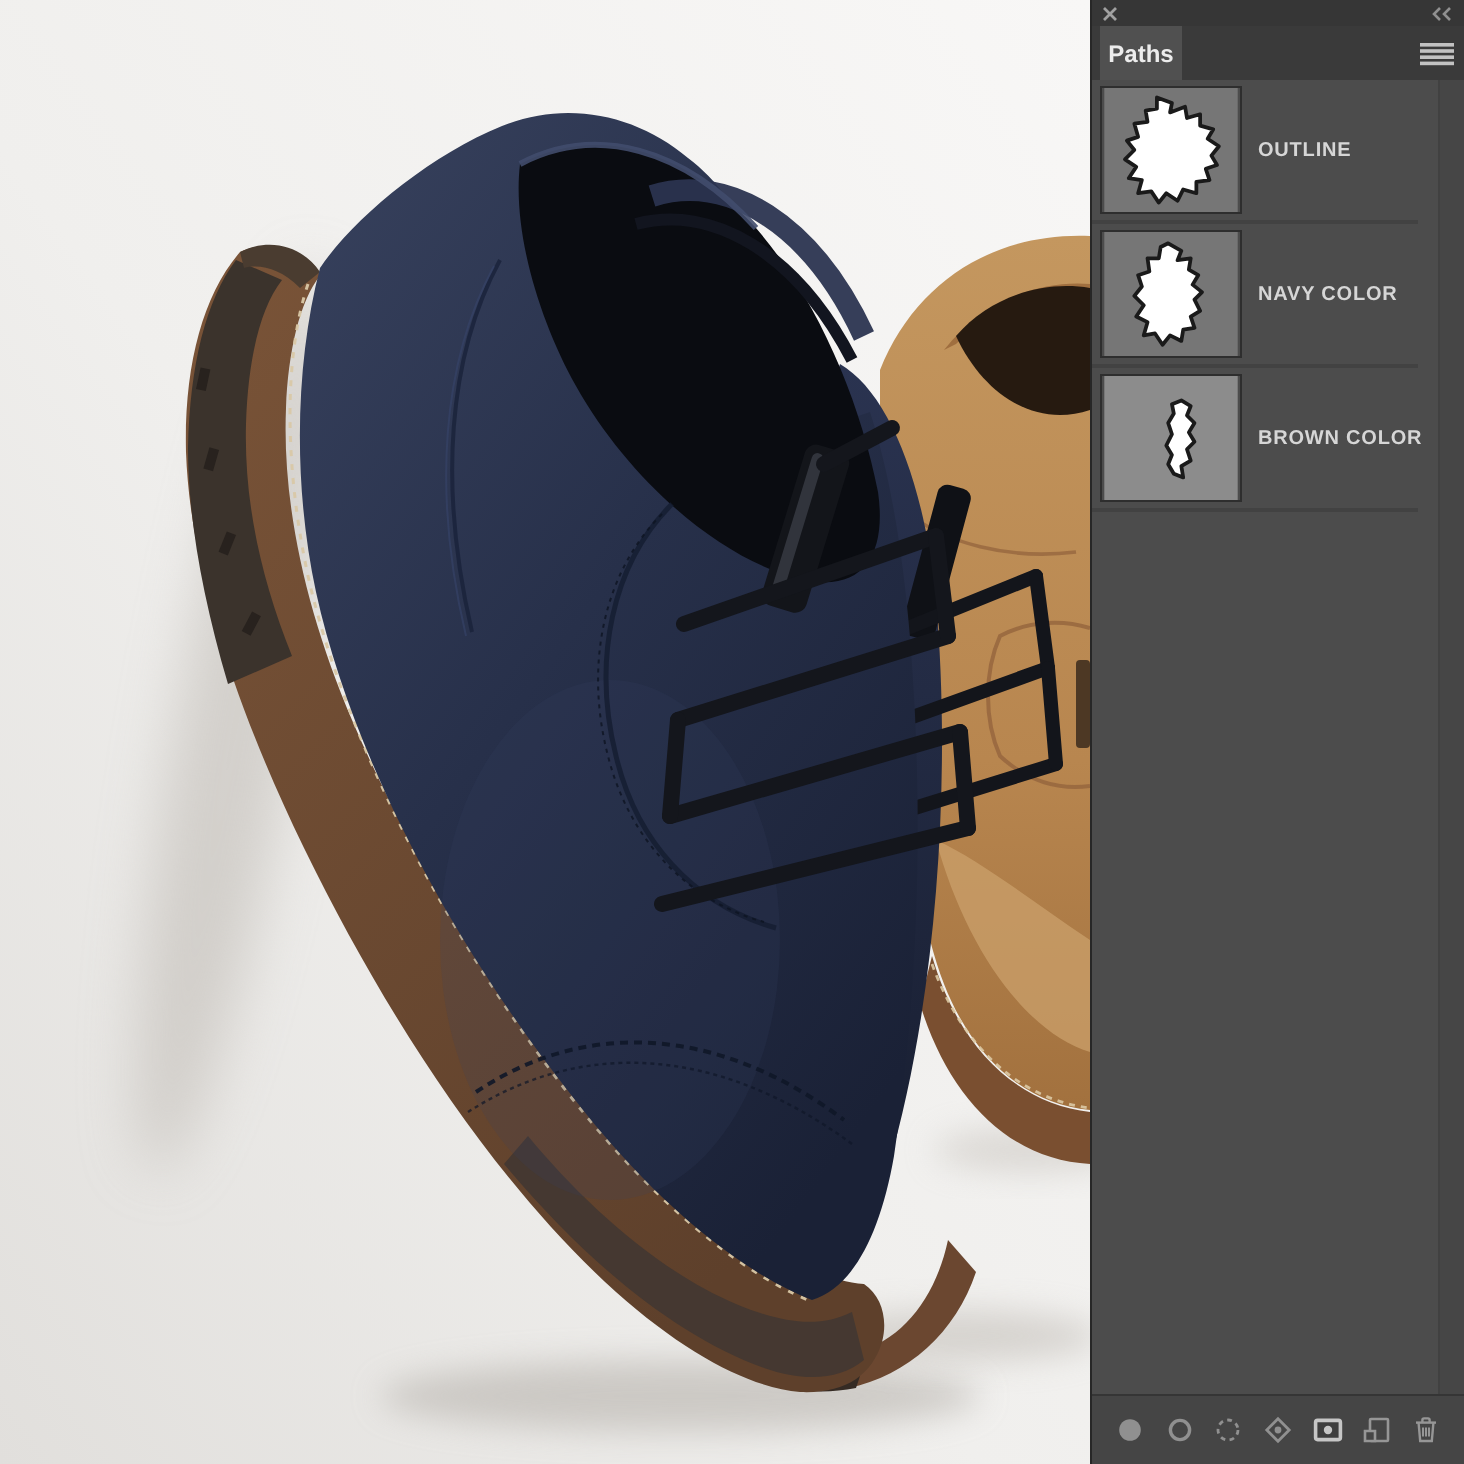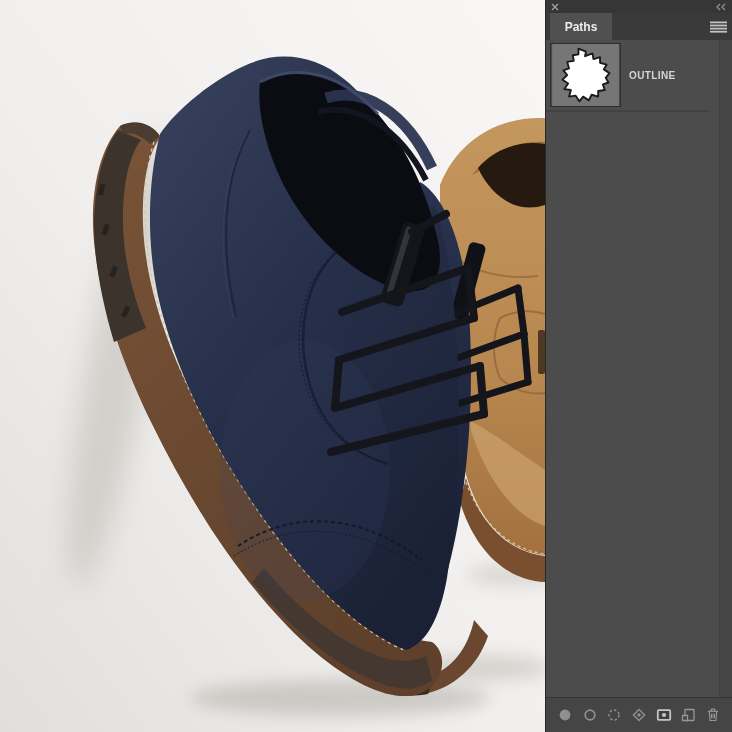--- a/index.html
+++ b/index.html
@@ -18,21 +18,21 @@
   }
   .topbar{
     height:13px;flex:0 0 13px;background:var(--topbar,#363636);
     display:flex;align-items:center;justify-content:space-between;padding:0 5px;
   }
   .tabrow{
     height:27px;flex:0 0 27px;background:var(--panel-dark,#3a3a3a);
     display:flex;align-items:stretch;position:relative;
   }
   .tab{
-    margin-left:4px;width:62px;background:var(--tab-bg,#505050);
+    margin-left:4px;width:41px;background:var(--tab-bg,#505050);
     color:#ececec;font-weight:bold;font-size:12px;
     display:flex;align-items:center;justify-content:center;cursor:pointer;
   }
   .menu-btn{
     position:absolute;right:5px;top:8px;width:17px;height:12px;
     background:none;border:none;padding:0;cursor:pointer;display:flex;
   }
   .iconbtn{background:none;border:none;padding:0;cursor:pointer;display:flex;align-items:center;}
   .list{flex:1 1 auto;position:relative;background:var(--panel-bg,#4c4c4c);overflow:hidden;}
   .gutter{
@@ -224,21 +224,39 @@
         <div class="row">
           <div class="thumb">
             <svg viewBox="0 0 71 66">
               <rect width="71" height="66" fill="#767676"></rect>
               <path fill="#ffffff" stroke="#1a1a1a" stroke-width="2" stroke-linejoin="round" d="M28 5 L36 8 L35 13 L43 10 L44 16 L51 14 L51 20 L58 22 L55 27 L61 31 L57 36 L60 41 L54 43 L56 49 L49 50 L49 56 L42 54 L39 60 L33 56 L29 61 L25 55 L18 56 L20 49 L13 48 L17 42 L11 38 L16 33 L12 28 L18 26 L16 19 L23 18 L22 12 L28 11 Z"></path>
             </svg>
           </div>
           <span class="row-label">OUTLINE</span>
         </div>
 
-
+        <div class="row">
+          <div class="thumb">
+            <svg viewBox="0 0 71 66">
+              <rect width="71" height="66" fill="#767676"></rect>
+              <path fill="#ffffff" stroke="#1a1a1a" stroke-width="2" stroke-linejoin="round" d="M34 6 L41 10 L39 15 L46 14 L45 20 L50 23 L47 28 L52 32 L48 36 L51 42 L46 45 L48 51 L42 52 L41 58 L35 55 L31 60 L27 54 L21 55 L23 48 L17 45 L21 39 L16 34 L20 29 L18 23 L24 21 L23 14 L29 14 L30 8 Z"></path>
+            </svg>
+          </div>
+          <span class="row-label">NAVY COLOR</span>
+        </div>
+
+        <div class="row">
+          <div class="thumb">
+            <svg viewBox="0 0 71 66">
+              <rect width="71" height="66" fill="#8c8c8c"></rect>
+              <path fill="#ffffff" stroke="#1a1a1a" stroke-width="2" stroke-linejoin="round" d="M41 13 L46 16 L44 21 L48 25 L45 30 L48 35 L44 39 L46 45 L41 48 L42 54 L37 52 L34 47 L36 42 L33 37 L36 31 L34 25 L37 20 L36 15 Z"></path>
+            </svg>
+          </div>
+          <span class="row-label">BROWN COLOR</span>
+        </div>
 
 
       </div>
       <div class="gutter"></div>
     </div>
 
     <div class="toolbar">
       <button class="tool">
         <svg width="16" height="16" viewBox="0 0 16 16">
           <circle cx="8" cy="8" r="5.4" fill="#909090"></circle>

